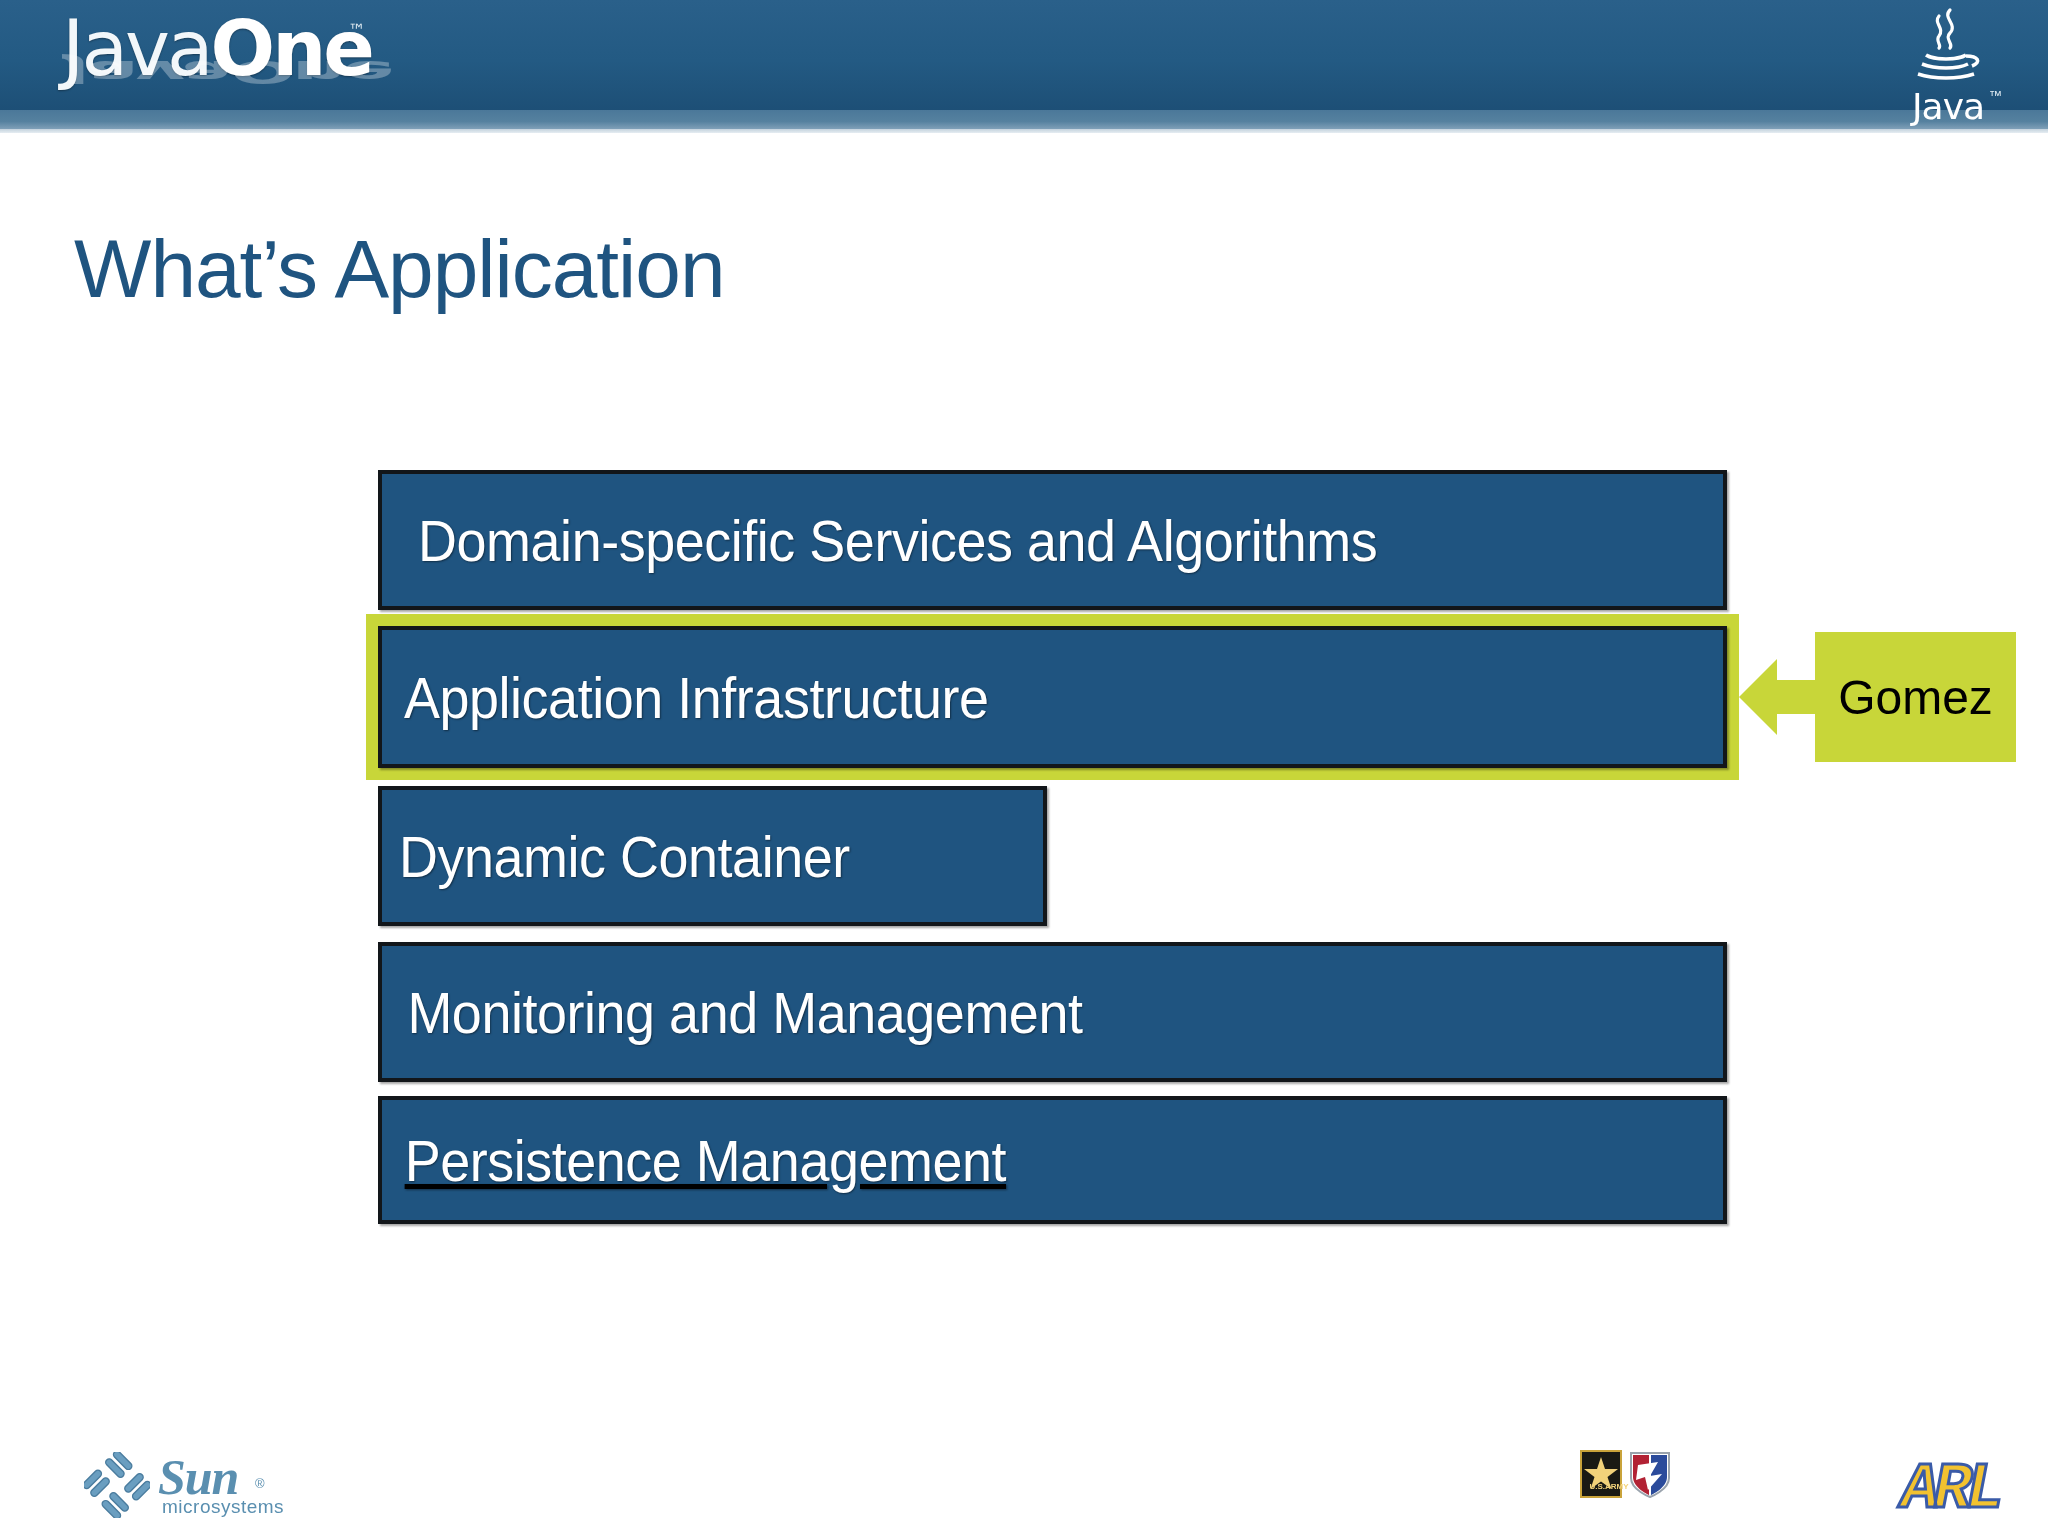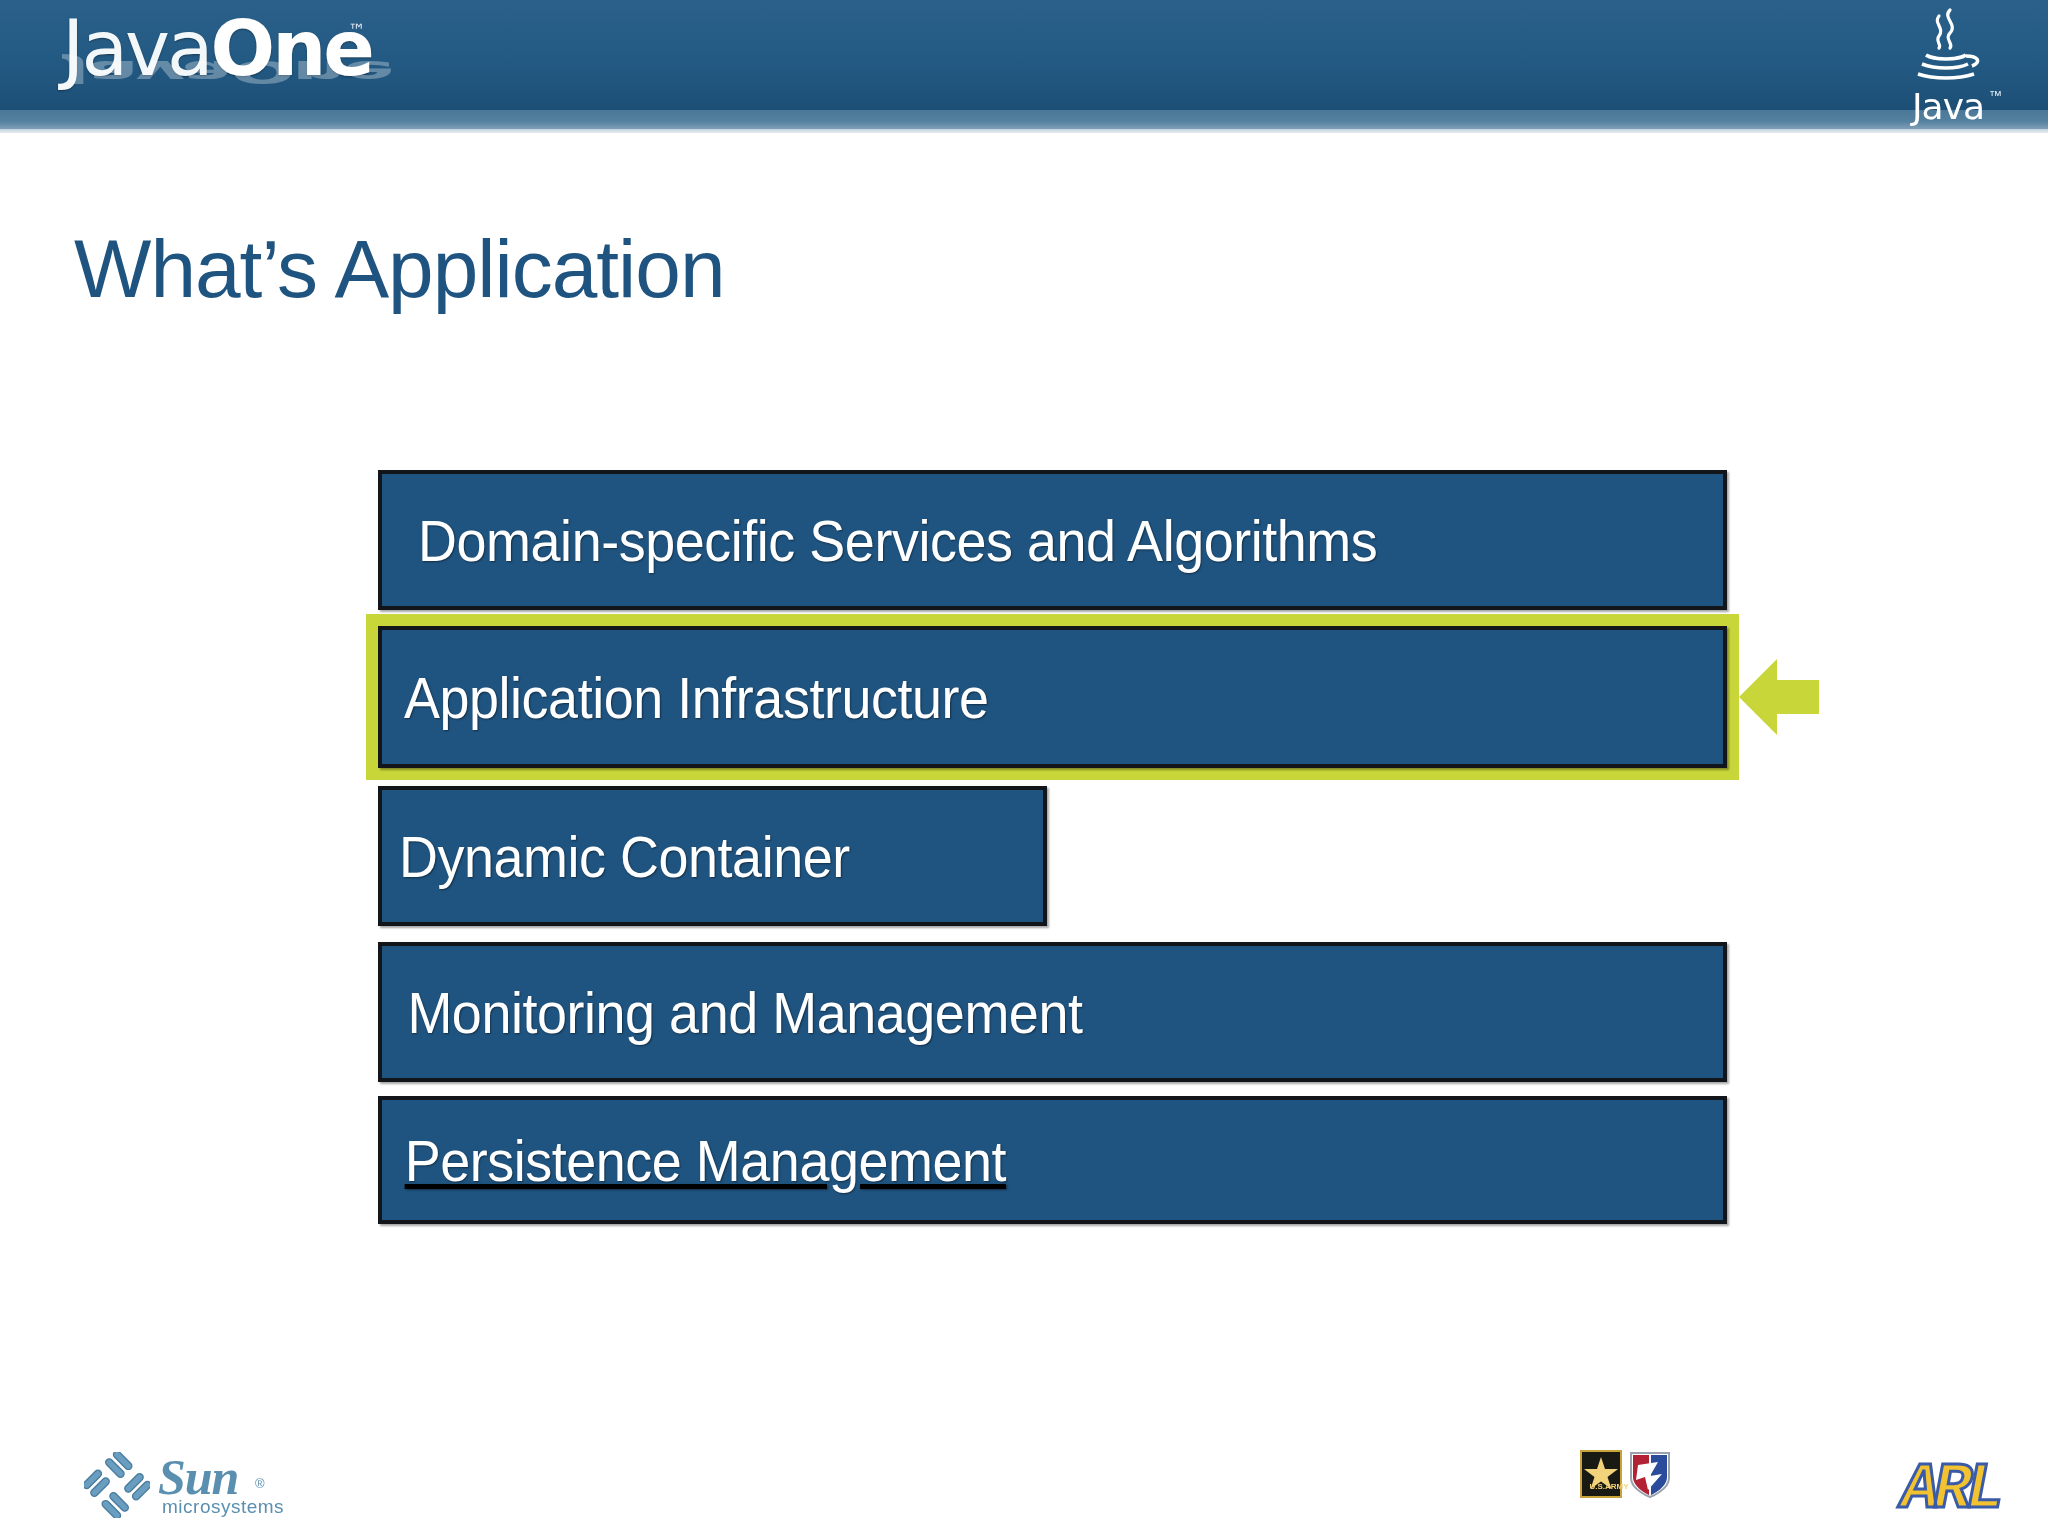--- a/index.html
+++ b/index.html
@@ -323,20 +323,23 @@
     </div>
 
     <div class="layer-box" id="box-persistence">
       <span class="layer-label">Persistence Management</span>
     </div>
 
     <svg id="gomez-arrow" viewBox="0 0 80 82">
       <polygon points="0,41 38,3 38,24 80,24 80,58 38,58 38,79" fill="#c8d639"></polygon>
     </svg>
 
+    <div id="gomez-callout">
+      <span id="gomez-label">Gomez</span>
+    </div>
   </div>
 
   <div id="sun-logo">
     <svg id="sun-mark" width="66" height="66" viewBox="0 0 66 66">
       <g transform="rotate(45 33 33)" fill="#6a9ec0" stroke="#4a7c9e" stroke-width="1.4">
         <rect x="8" y="8" width="23" height="7" rx="3.5"></rect>
         <rect x="8" y="19" width="23" height="7" rx="3.5"></rect>
         <rect x="35" y="40" width="23" height="7" rx="3.5"></rect>
         <rect x="35" y="51" width="23" height="7" rx="3.5"></rect>
         <rect x="40" y="8" width="7" height="23" rx="3.5"></rect>

